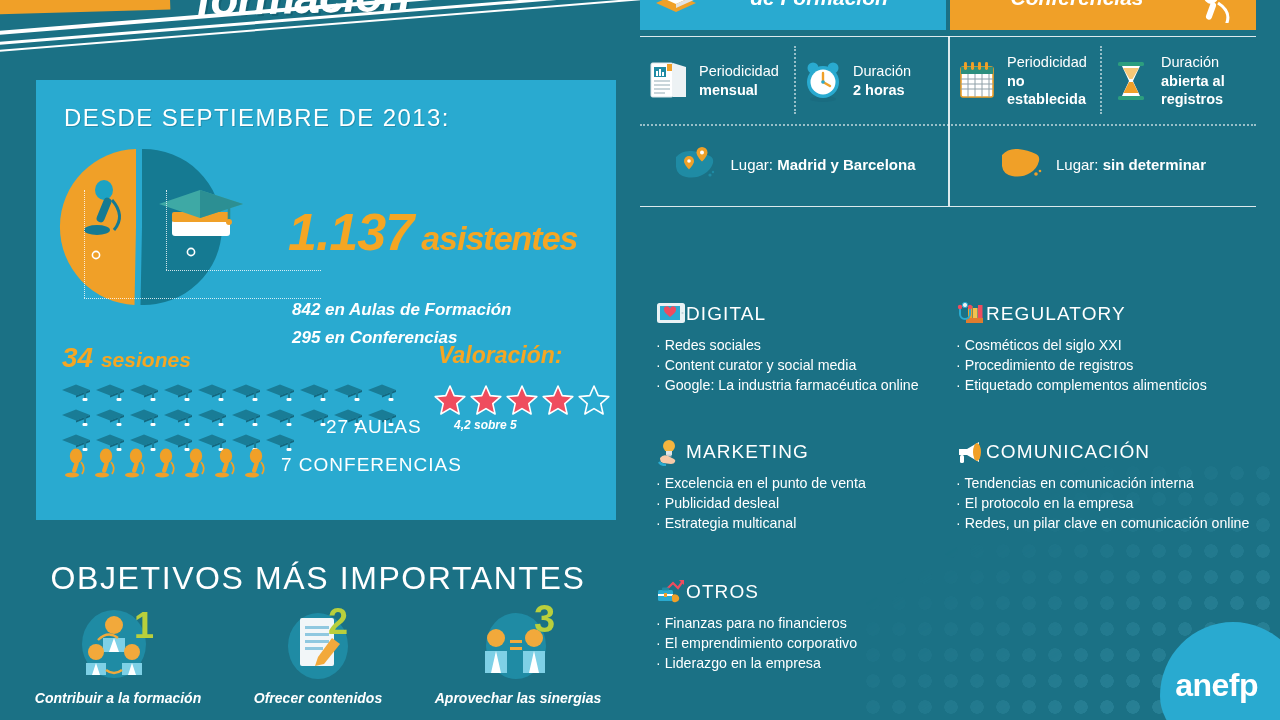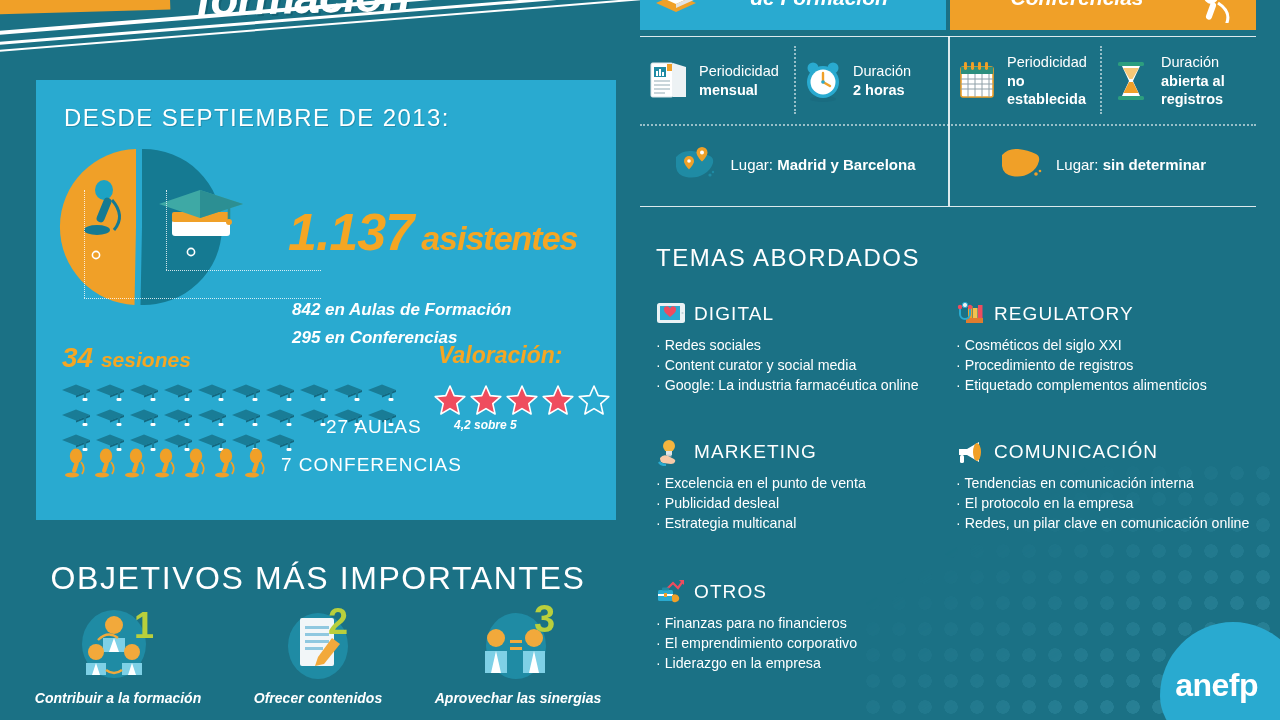--- a/index.html
+++ b/index.html
@@ -210,21 +210,21 @@
   .lugar-txt { color: #FFFFFF; font-size: 15px; }
   .lugar-txt b { font-weight: bold; }
 
   .temas-title {
     position: absolute; left: 22px; top: 244px;
     color: #FFFFFF; font-size: 24px; letter-spacing: 1.5px;
   }
   .topic {
     position: absolute; width: 300px;
   }
-  .topic-head { display: flex; align-items: center; gap: 8px; margin-bottom: 7px; }
+  .topic-head { display: flex; align-items: center; margin-bottom: 7px; }
   .topic-ico { width: 30px; height: 28px; flex: 0 0 30px; }
   .topic-name { color: #FFFFFF; font-size: 19px; letter-spacing: 1.1px; }
   .topic-li { color: #FFFFFF; font-size: 14.2px; line-height: 1.42; white-space: nowrap; }
 
   .t-digital     { left: 22px;  top: 300px; }
   .t-regulatory  { left: 322px; top: 300px; }
   .t-marketing   { left: 22px;  top: 438px; }
   .t-comunicacion{ left: 322px; top: 438px; }
   .t-otros       { left: 22px;  top: 578px; }
 
@@ -721,21 +721,20 @@
               <path d="M4 12 q6 -7 16 -6 q10 1 18 5 q4 2 3 7 q-2 8 -9 12 q-8 5 -18 3 q-9 -2 -10 -10 z" fill="#F0A028"></path>
               <circle cx="38" cy="31" r="1.8" fill="#F0A028"></circle>
               <circle cx="42" cy="28" r="1.3" fill="#F0A028"></circle>
             </svg></span>
           <span class="lugar-txt">Lugar: <b>sin determinar</b></span>
         </div>
       </div>
 
     <div class="hline" style="top:206px;"></div>
 
-    <div class="temas-title">TEMAS ABORDADOS</div>
 
     <div class="topic t-digital" id="topic0">
         <div class="topic-head">
           <span class="topic-ico"><svg viewBox="0 0 30 28">
               <rect x="1" y="3" width="28" height="20" rx="2.5" fill="#EAF2F5"></rect>
               <rect x="4" y="6" width="20" height="14" fill="#29AAD0"></rect>
               <path d="M14 17 c-4 -3 -6 -5 -6 -7.2 a2.6 2.6 0 0 1 6 -1 a2.6 2.6 0 0 1 6 1 c0 2.2 -2 4.2 -6 7.2z" fill="#EF4C5E"></path>
               <circle cx="26.5" cy="13" r="1.1" fill="#BFD0D6"></circle>
             </svg></span>
           <span class="topic-name">DIGITAL</span>

